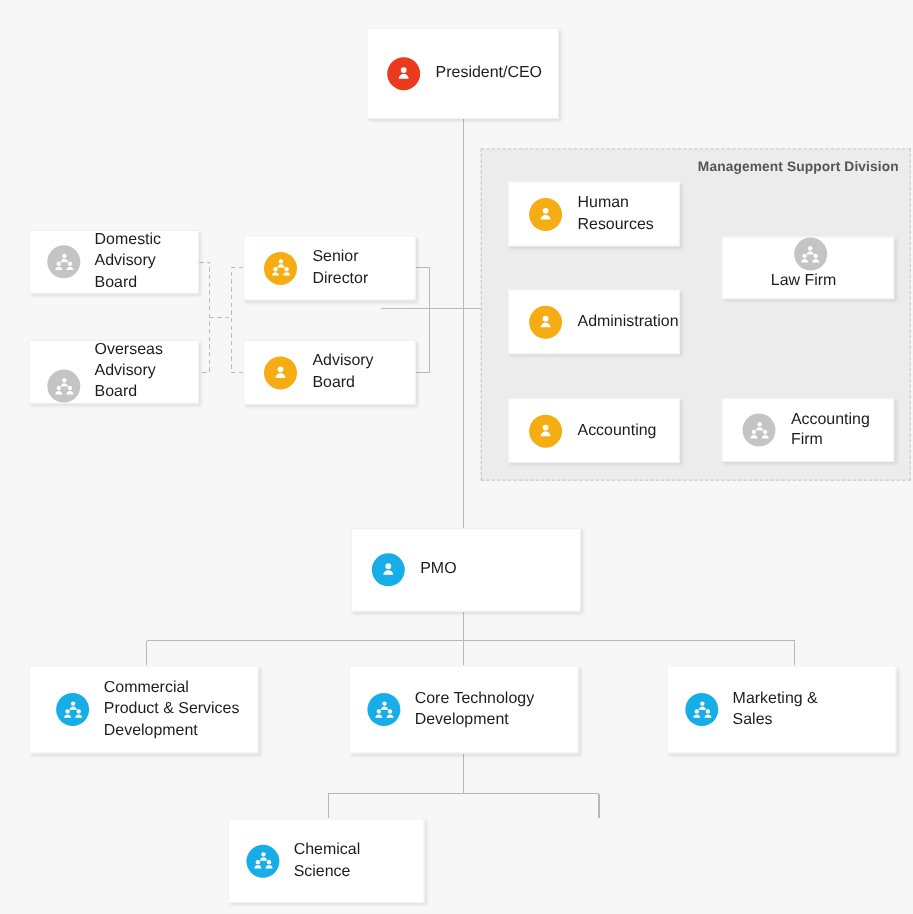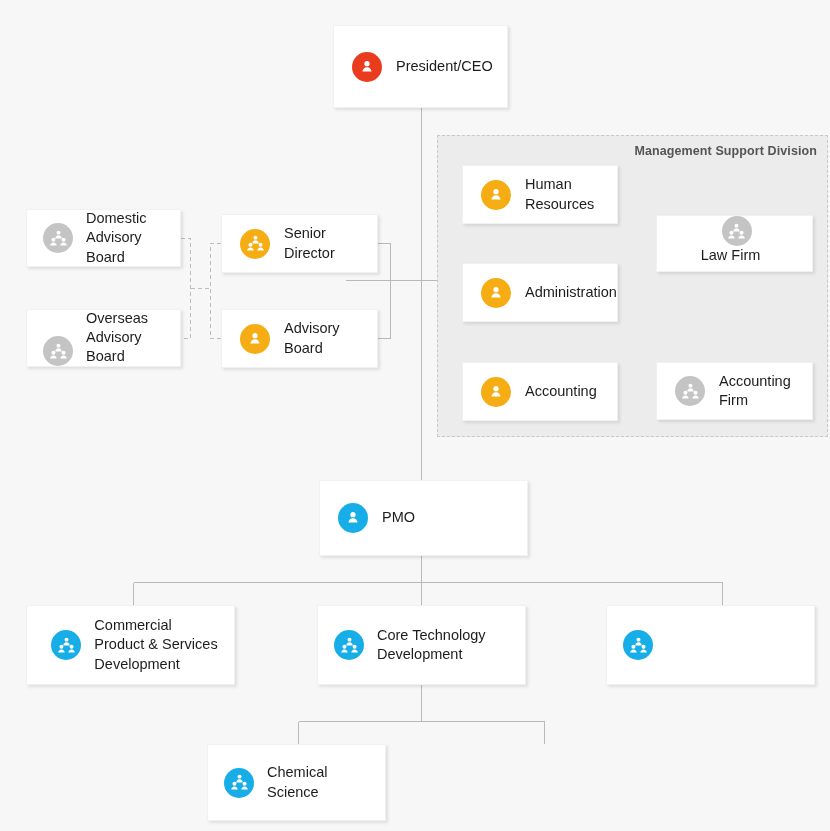--- a/index.html
+++ b/index.html
@@ -298,20 +298,22 @@
     <span class="icon ic-blue">
       <svg width="19" height="19" viewBox="0 0 24 24" fill="#ffffff">
         <circle cx="12" cy="4.6" r="2.5"></circle>
         <path d="M12 8c-2.3 0-3.9 1.7-4.1 3.9h8.2C15.9 9.7 14.3 8 12 8z"></path>
         <circle cx="5.6" cy="13.6" r="2.5"></circle>
         <path d="M5.6 17c-2.3 0-3.9 1.7-4.1 3.9h8.2C9.5 18.7 7.9 17 5.6 17z"></path>
         <circle cx="18.4" cy="13.6" r="2.5"></circle>
         <path d="M18.4 17c-2.3 0-3.9 1.7-4.1 3.9h8.2C22.3 18.7 20.7 17 18.4 17z"></path>
       </svg>
     </span>
+    <span class="label">Marketing  &amp;
+Sales</span>
   </div>
 
   <div class="node wide-icon" style="left:207px; top:744px; width:179px; height:77px;">
     <span class="icon ic-blue">
       <svg width="19" height="19" viewBox="0 0 24 24" fill="#ffffff">
         <circle cx="12" cy="4.6" r="2.5"></circle>
         <path d="M12 8c-2.3 0-3.9 1.7-4.1 3.9h8.2C15.9 9.7 14.3 8 12 8z"></path>
         <circle cx="5.6" cy="13.6" r="2.5"></circle>
         <path d="M5.6 17c-2.3 0-3.9 1.7-4.1 3.9h8.2C9.5 18.7 7.9 17 5.6 17z"></path>
         <circle cx="18.4" cy="13.6" r="2.5"></circle>

